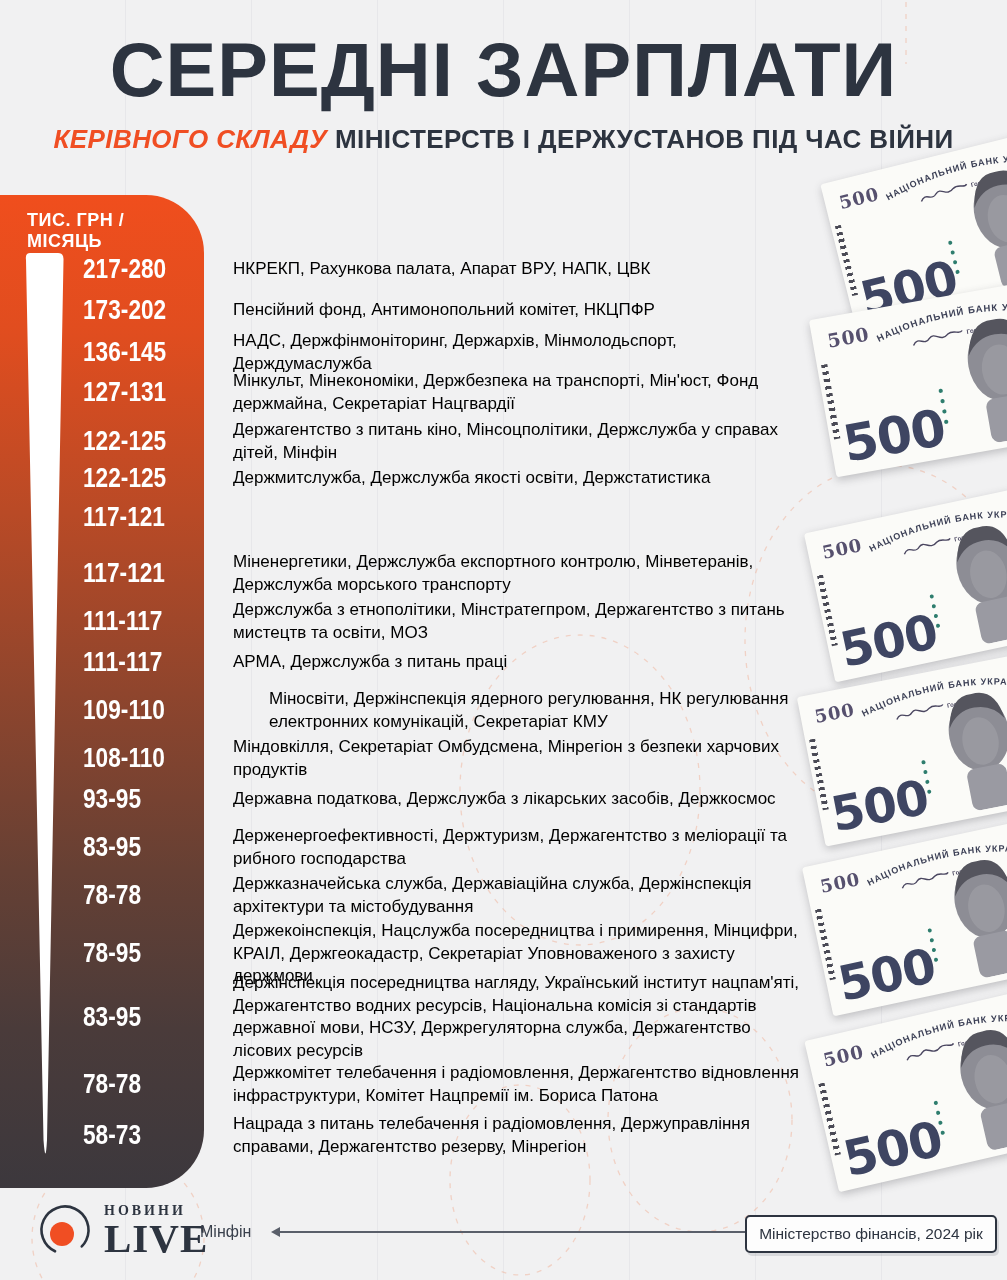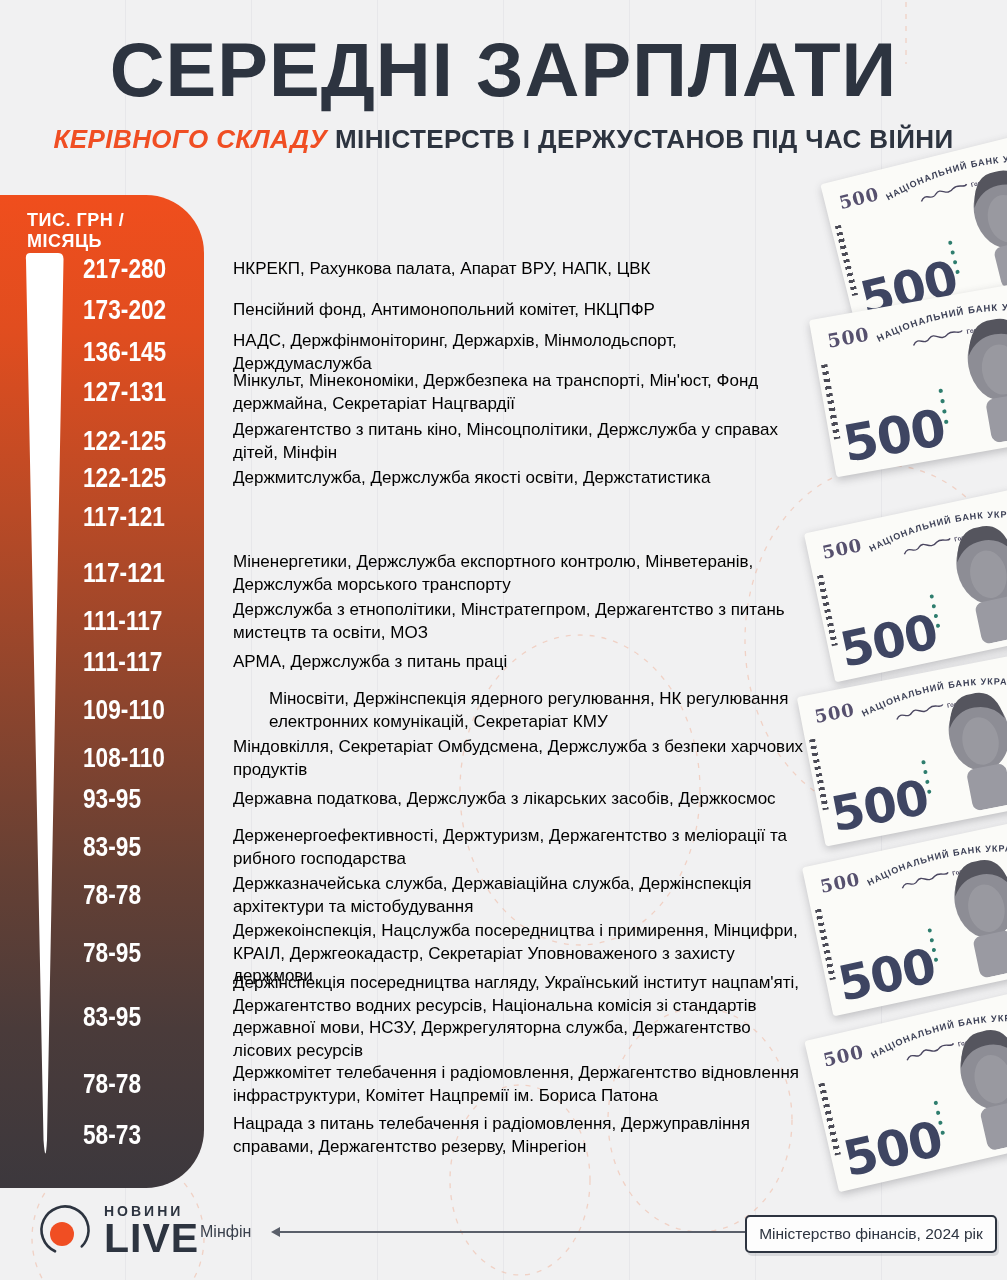--- a/index.html
+++ b/index.html
@@ -40,21 +40,21 @@
   .note-sig-label{position:absolute;top:34px;left:146px;font-size:6px;color:#4a4660;font-weight:700;}
   .note-num{position:absolute;left:12px;bottom:2px;font-size:48px;font-weight:900;color:#3e4562;
             letter-spacing:-1px;font-family:"DejaVu Sans",sans-serif;}
   .note-portrait{position:absolute;right:26px;top:20px;}
   .note-dots{position:absolute;left:110px;top:86px;display:flex;flex-direction:column;gap:6px;}
   .note-dots i{width:4px;height:4px;border-radius:50%;background:#2e7d6e;}
   .note-dashes{position:absolute;left:4px;top:44px;width:6px;height:72px;
                background:repeating-linear-gradient(180deg,#4a4a55 0 3px,transparent 3px 7px);}
 
   
-  .footer-logo{position:absolute;left:38px;top:1203px;display:flex;align-items:center;}
+  .footer-logo{position:absolute;left:38px;top:1203px;display:flex;align-items:center;font-family:Liberation Serif, serif;}
   .brand{margin-left:12px;}
   .brand-top{font-size:14px;letter-spacing:3px;color:#2d3440;font-weight:700;}
   .brand-bottom{font-size:41px;font-weight:900;color:#2d3440;line-height:.95;letter-spacing:1px;}
   .source-label{position:absolute;left:200px;top:1223px;font-size:16px;color:#3a414d;}
   .arrow-line{position:absolute;left:280px;top:1231px;width:465px;height:2px;background:#5a5f6a;}
   .arrow-head{position:absolute;left:271px;top:1227px;width:0;height:0;
               border-top:5px solid transparent;border-bottom:5px solid transparent;border-right:9px solid #5a5f6a;}
   .source-box{position:absolute;left:745px;top:1215px;width:248px;height:34px;border:2px solid #2d3440;
               border-radius:5px;background:#fdfdfd;display:flex;align-items:center;justify-content:center;
               font-size:15.5px;color:#2d3440;box-shadow:2px 3px 0 rgba(45,52,64,.12);}
@@ -281,21 +281,21 @@
       <div class="row" style="top: 649px;">
         <div class="range">111-117</div>
         <div class="orgs">АРМА, Держслужба з питань праці</div>
       </div>
       <div class="row" style="top: 688px; gap: 36px;">
         <div class="range">109-110</div>
         <div class="orgs">Міносвіти, Держінспекція ядерного регулювання, НК регулювання електронних комунікацій, Секретаріат КМУ</div>
       </div>
       <div class="row" style="top: 736px;">
         <div class="range">108-110</div>
-        <div class="orgs">Міндовкілля, Секретаріат Омбудсмена, Держслужба з безпеки харчових продуктів</div>
+        <div class="orgs">Міндовкілля, Секретаріат Омбудсмена, Мінрегіон з безпеки харчових продуктів</div>
       </div>
       <div class="row" style="top: 786px;">
         <div class="range">93-95</div>
         <div class="orgs">Державна податкова, Держслужба з лікарських засобів, Держкосмос</div>
       </div>
       <div class="row" style="top: 825px;">
         <div class="range">83-95</div>
         <div class="orgs">Держенергоефективності, Держтуризм, Держагентство з меліорації та рибного господарства</div>
       </div>
       <div class="row" style="top: 873px;">

